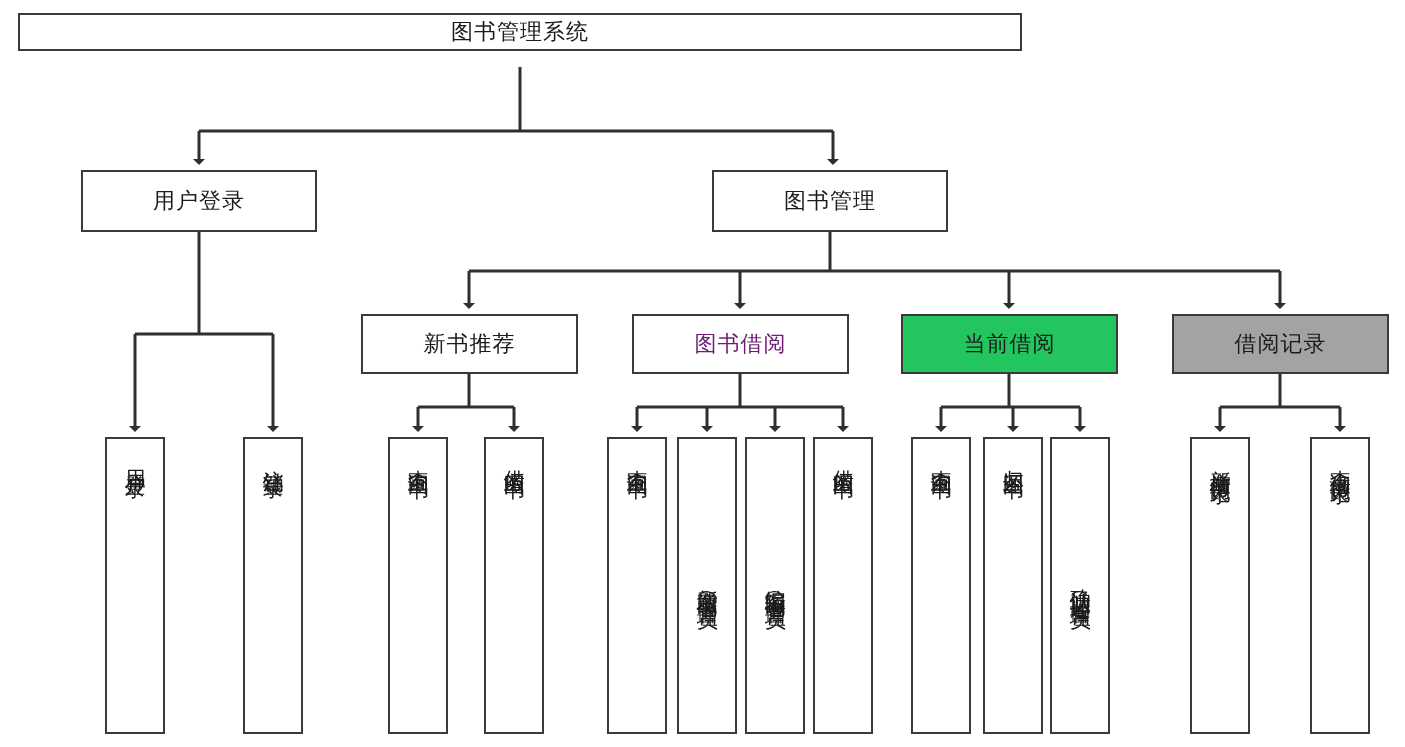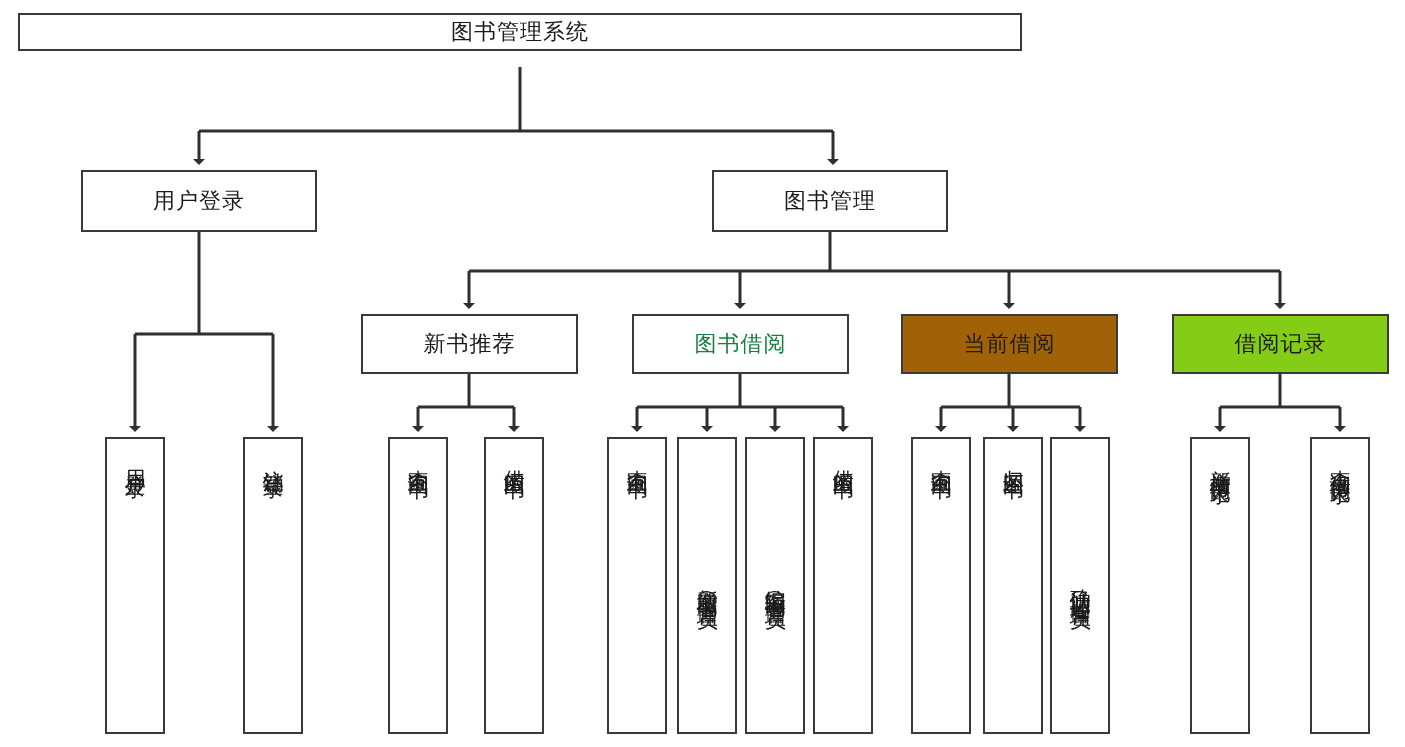--- a/index.html
+++ b/index.html
@@ -72,23 +72,23 @@
       <path d="M1340,407 L1340,429" marker-end="url(#arrow)"></path>
     </g>
   </svg>
 
   <div class="node h" style="left: 18px; top: 13px; width: 1004px; height: 38px; border-color: rgb(58, 58, 58); color: rgb(27, 27, 27); background: rgb(255, 255, 255);">图书管理系统</div>
 
   <div class="node h" style="left: 81px; top: 170px; width: 236px; height: 62px; border-color: rgb(58, 58, 58); color: rgb(27, 27, 27); background: rgb(255, 255, 255);">用户登录</div>
   <div class="node h" style="left: 712px; top: 170px; width: 236px; height: 62px; border-color: rgb(58, 58, 58); color: rgb(27, 27, 27); background: rgb(255, 255, 255);">图书管理</div>
 
   <div class="node h" style="left: 361px; top: 314px; width: 217px; height: 60px; border-color: rgb(58, 58, 58); color: rgb(27, 27, 27); background: rgb(255, 255, 255);">新书推荐</div>
-  <div class="node h" style="left: 632px; top: 314px; width: 217px; height: 60px; border-color: rgb(58, 58, 58); color: #15803d; background: rgb(255, 255, 255);">图书借阅</div>
-  <div class="node h" style="left: 901px; top: 314px; width: 217px; height: 60px; border-color: rgb(58, 58, 58); color: rgb(27, 27, 27); background: #a16207;">当前借阅</div>
-  <div class="node h" style="left: 1172px; top: 314px; width: 217px; height: 60px; border-color: rgb(58, 58, 58); color: rgb(27, 27, 27); background: #84cc16;">借阅记录</div>
+  <div class="node h" style="left: 632px; top: 314px; width: 217px; height: 60px; border-color: rgb(58, 58, 58); color: #701a75; background: rgb(255, 255, 255);">图书借阅</div>
+  <div class="node h" style="left: 901px; top: 314px; width: 217px; height: 60px; border-color: rgb(58, 58, 58); color: rgb(27, 27, 27); background: #22c55e;">当前借阅</div>
+  <div class="node h" style="left: 1172px; top: 314px; width: 217px; height: 60px; border-color: rgb(58, 58, 58); color: rgb(27, 27, 27); background: #a3a3a3;">借阅记录</div>
 
   <div class="node v" style="left: 105px; top: 437px; width: 60px; height: 297px; border-color: rgb(58, 58, 58); color: rgb(27, 27, 27); background: rgb(255, 255, 255);">用户登录</div>
   <div class="node v" style="left: 243px; top: 437px; width: 60px; height: 297px; border-color: rgb(58, 58, 58); color: rgb(27, 27, 27); background: rgb(255, 255, 255);">注销登录</div>
   <div class="node v" style="left: 388px; top: 437px; width: 60px; height: 297px; border-color: rgb(58, 58, 58); color: rgb(27, 27, 27); background: rgb(255, 255, 255);">查询图书</div>
   <div class="node v" style="left: 484px; top: 437px; width: 60px; height: 297px; border-color: rgb(58, 58, 58); color: rgb(27, 27, 27); background: rgb(255, 255, 255);">借阅图书</div>
   <div class="node v" style="left: 607px; top: 437px; width: 60px; height: 297px; border-color: rgb(58, 58, 58); color: rgb(27, 27, 27); background: rgb(255, 255, 255);">查询图书</div>
   <div class="node v top0" style="left: 677px; top: 437px; width: 60px; height: 297px; border-color: rgb(58, 58, 58); color: rgb(27, 27, 27); background: rgb(255, 255, 255);">新增图书（管理员）</div>
   <div class="node v top0" style="left: 745px; top: 437px; width: 60px; height: 297px; border-color: rgb(58, 58, 58); color: rgb(27, 27, 27); background: rgb(255, 255, 255);">编辑图书（管理员）</div>
   <div class="node v" style="left: 813px; top: 437px; width: 60px; height: 297px; border-color: rgb(58, 58, 58); color: rgb(27, 27, 27); background: rgb(255, 255, 255);">借阅图书</div>
   <div class="node v" style="left: 911px; top: 437px; width: 60px; height: 297px; border-color: rgb(58, 58, 58); color: rgb(27, 27, 27); background: rgb(255, 255, 255);">查询图书</div>

